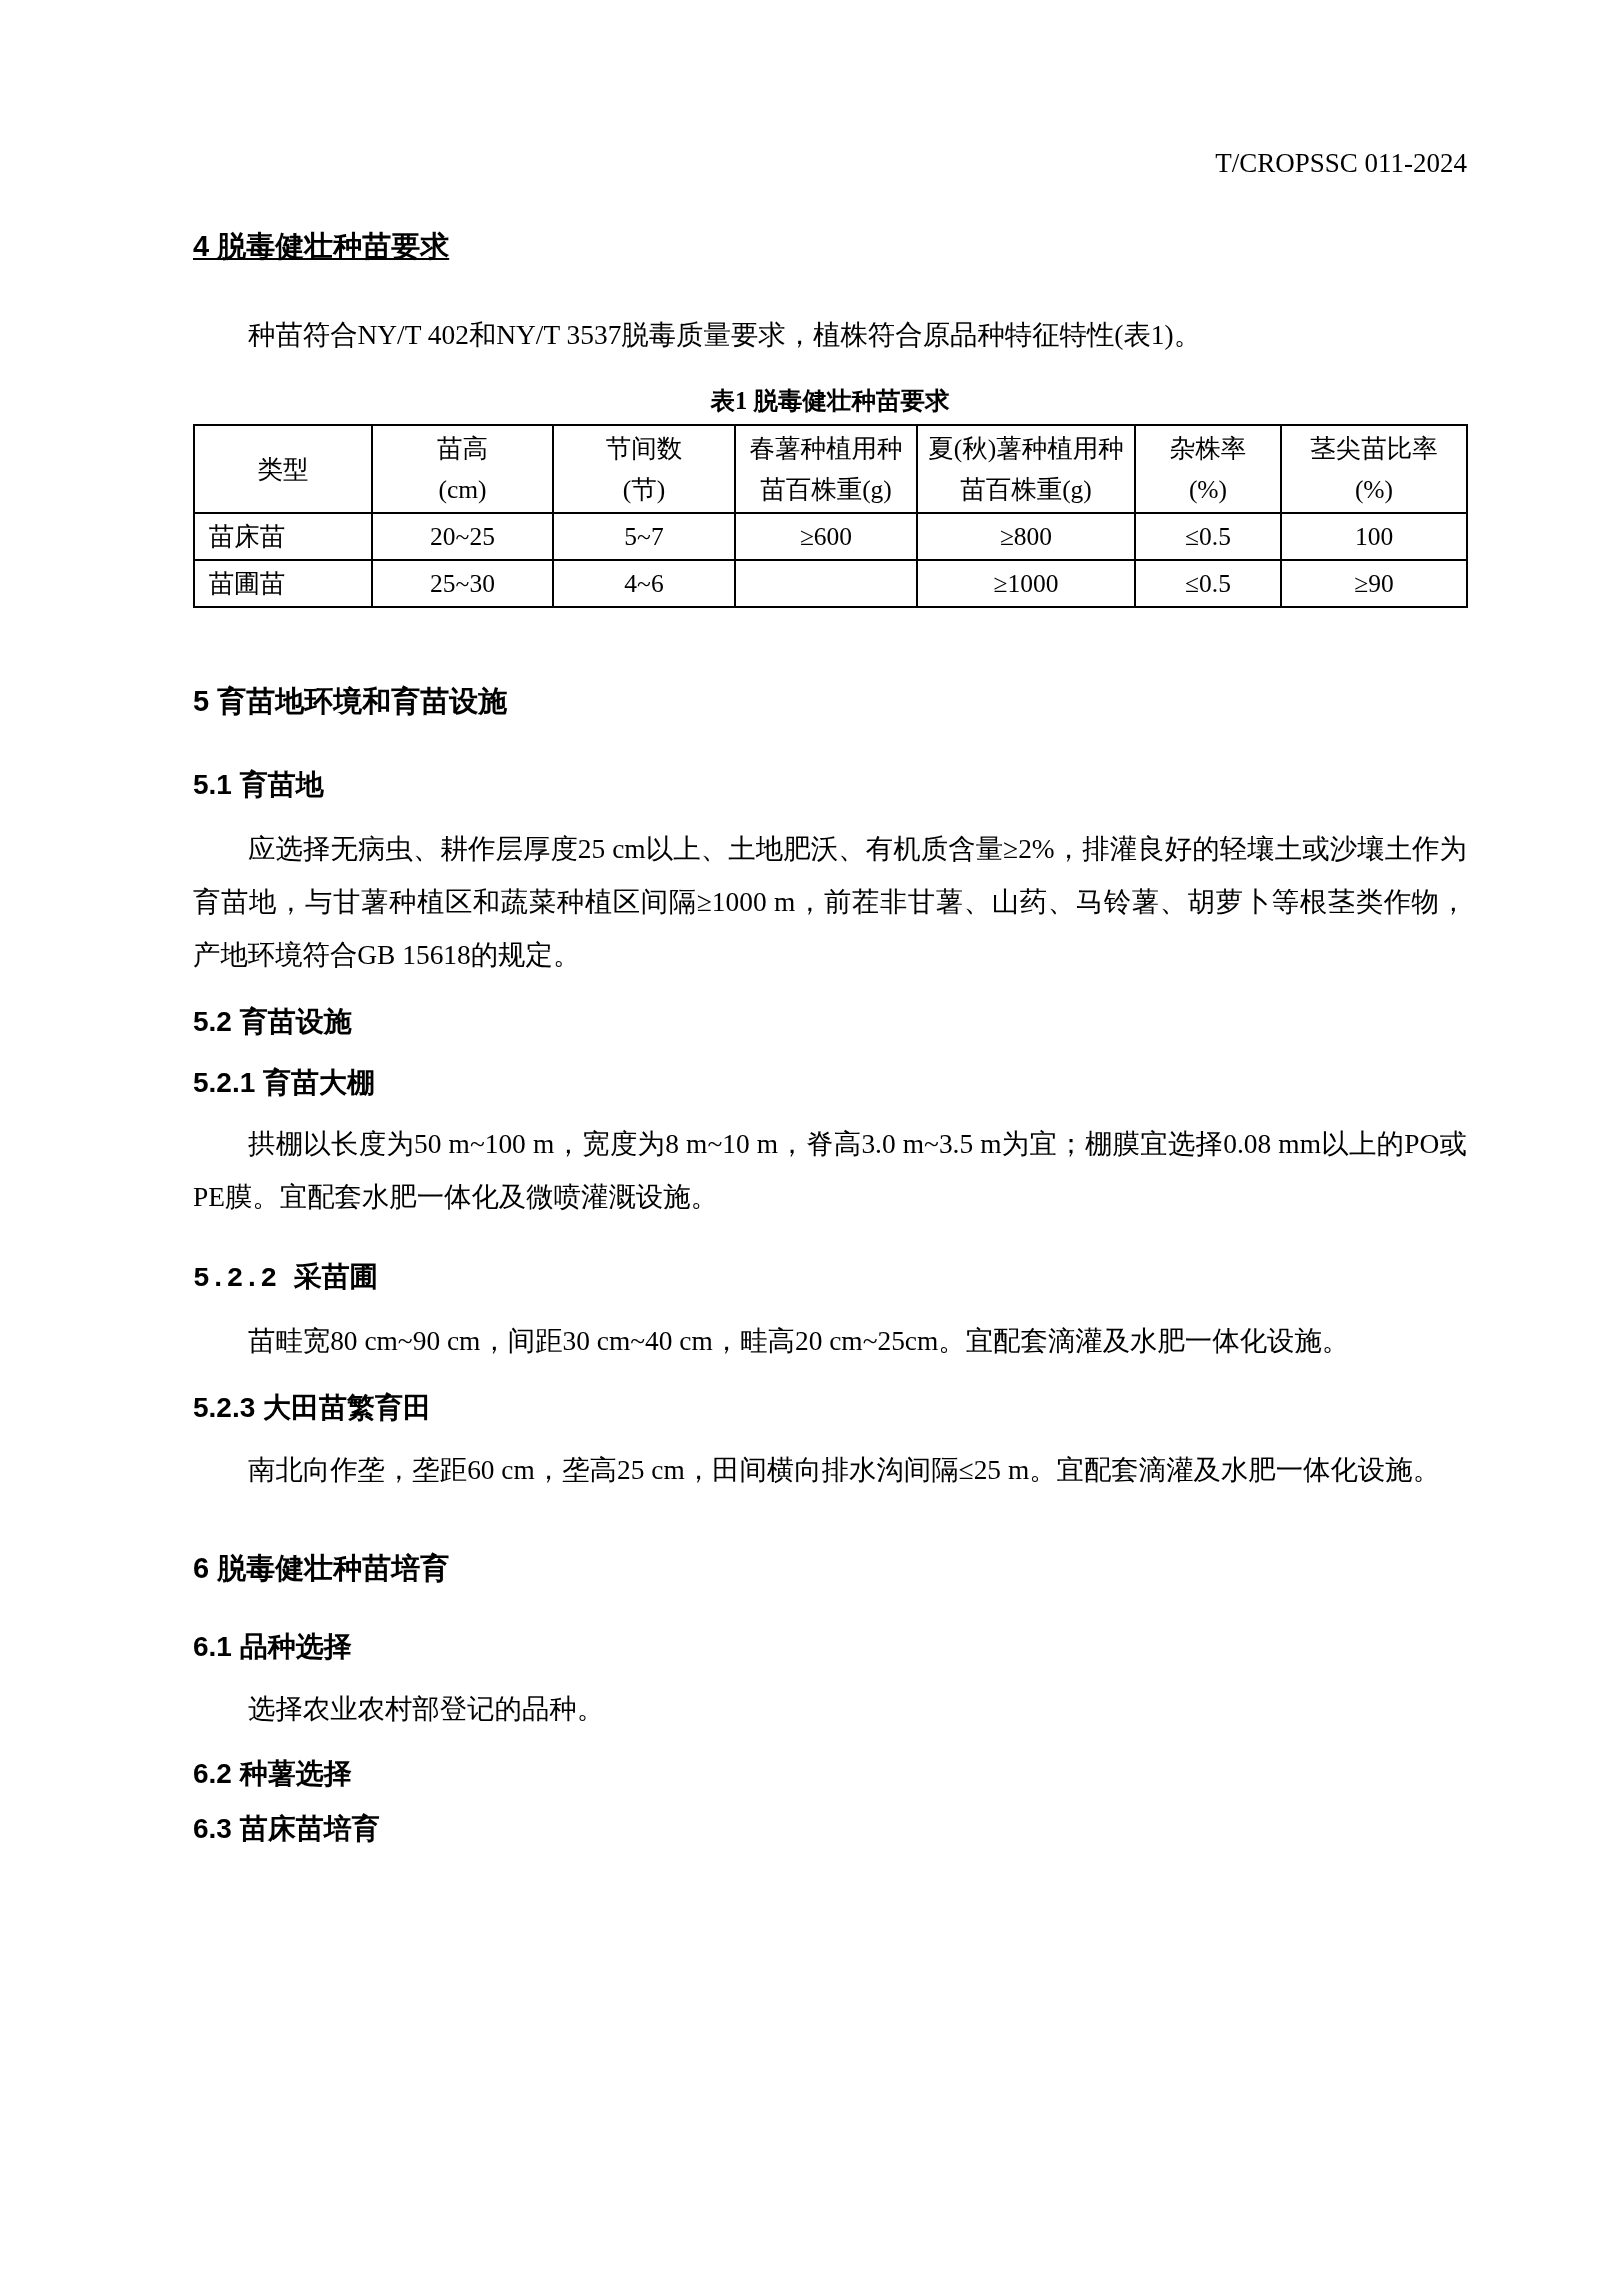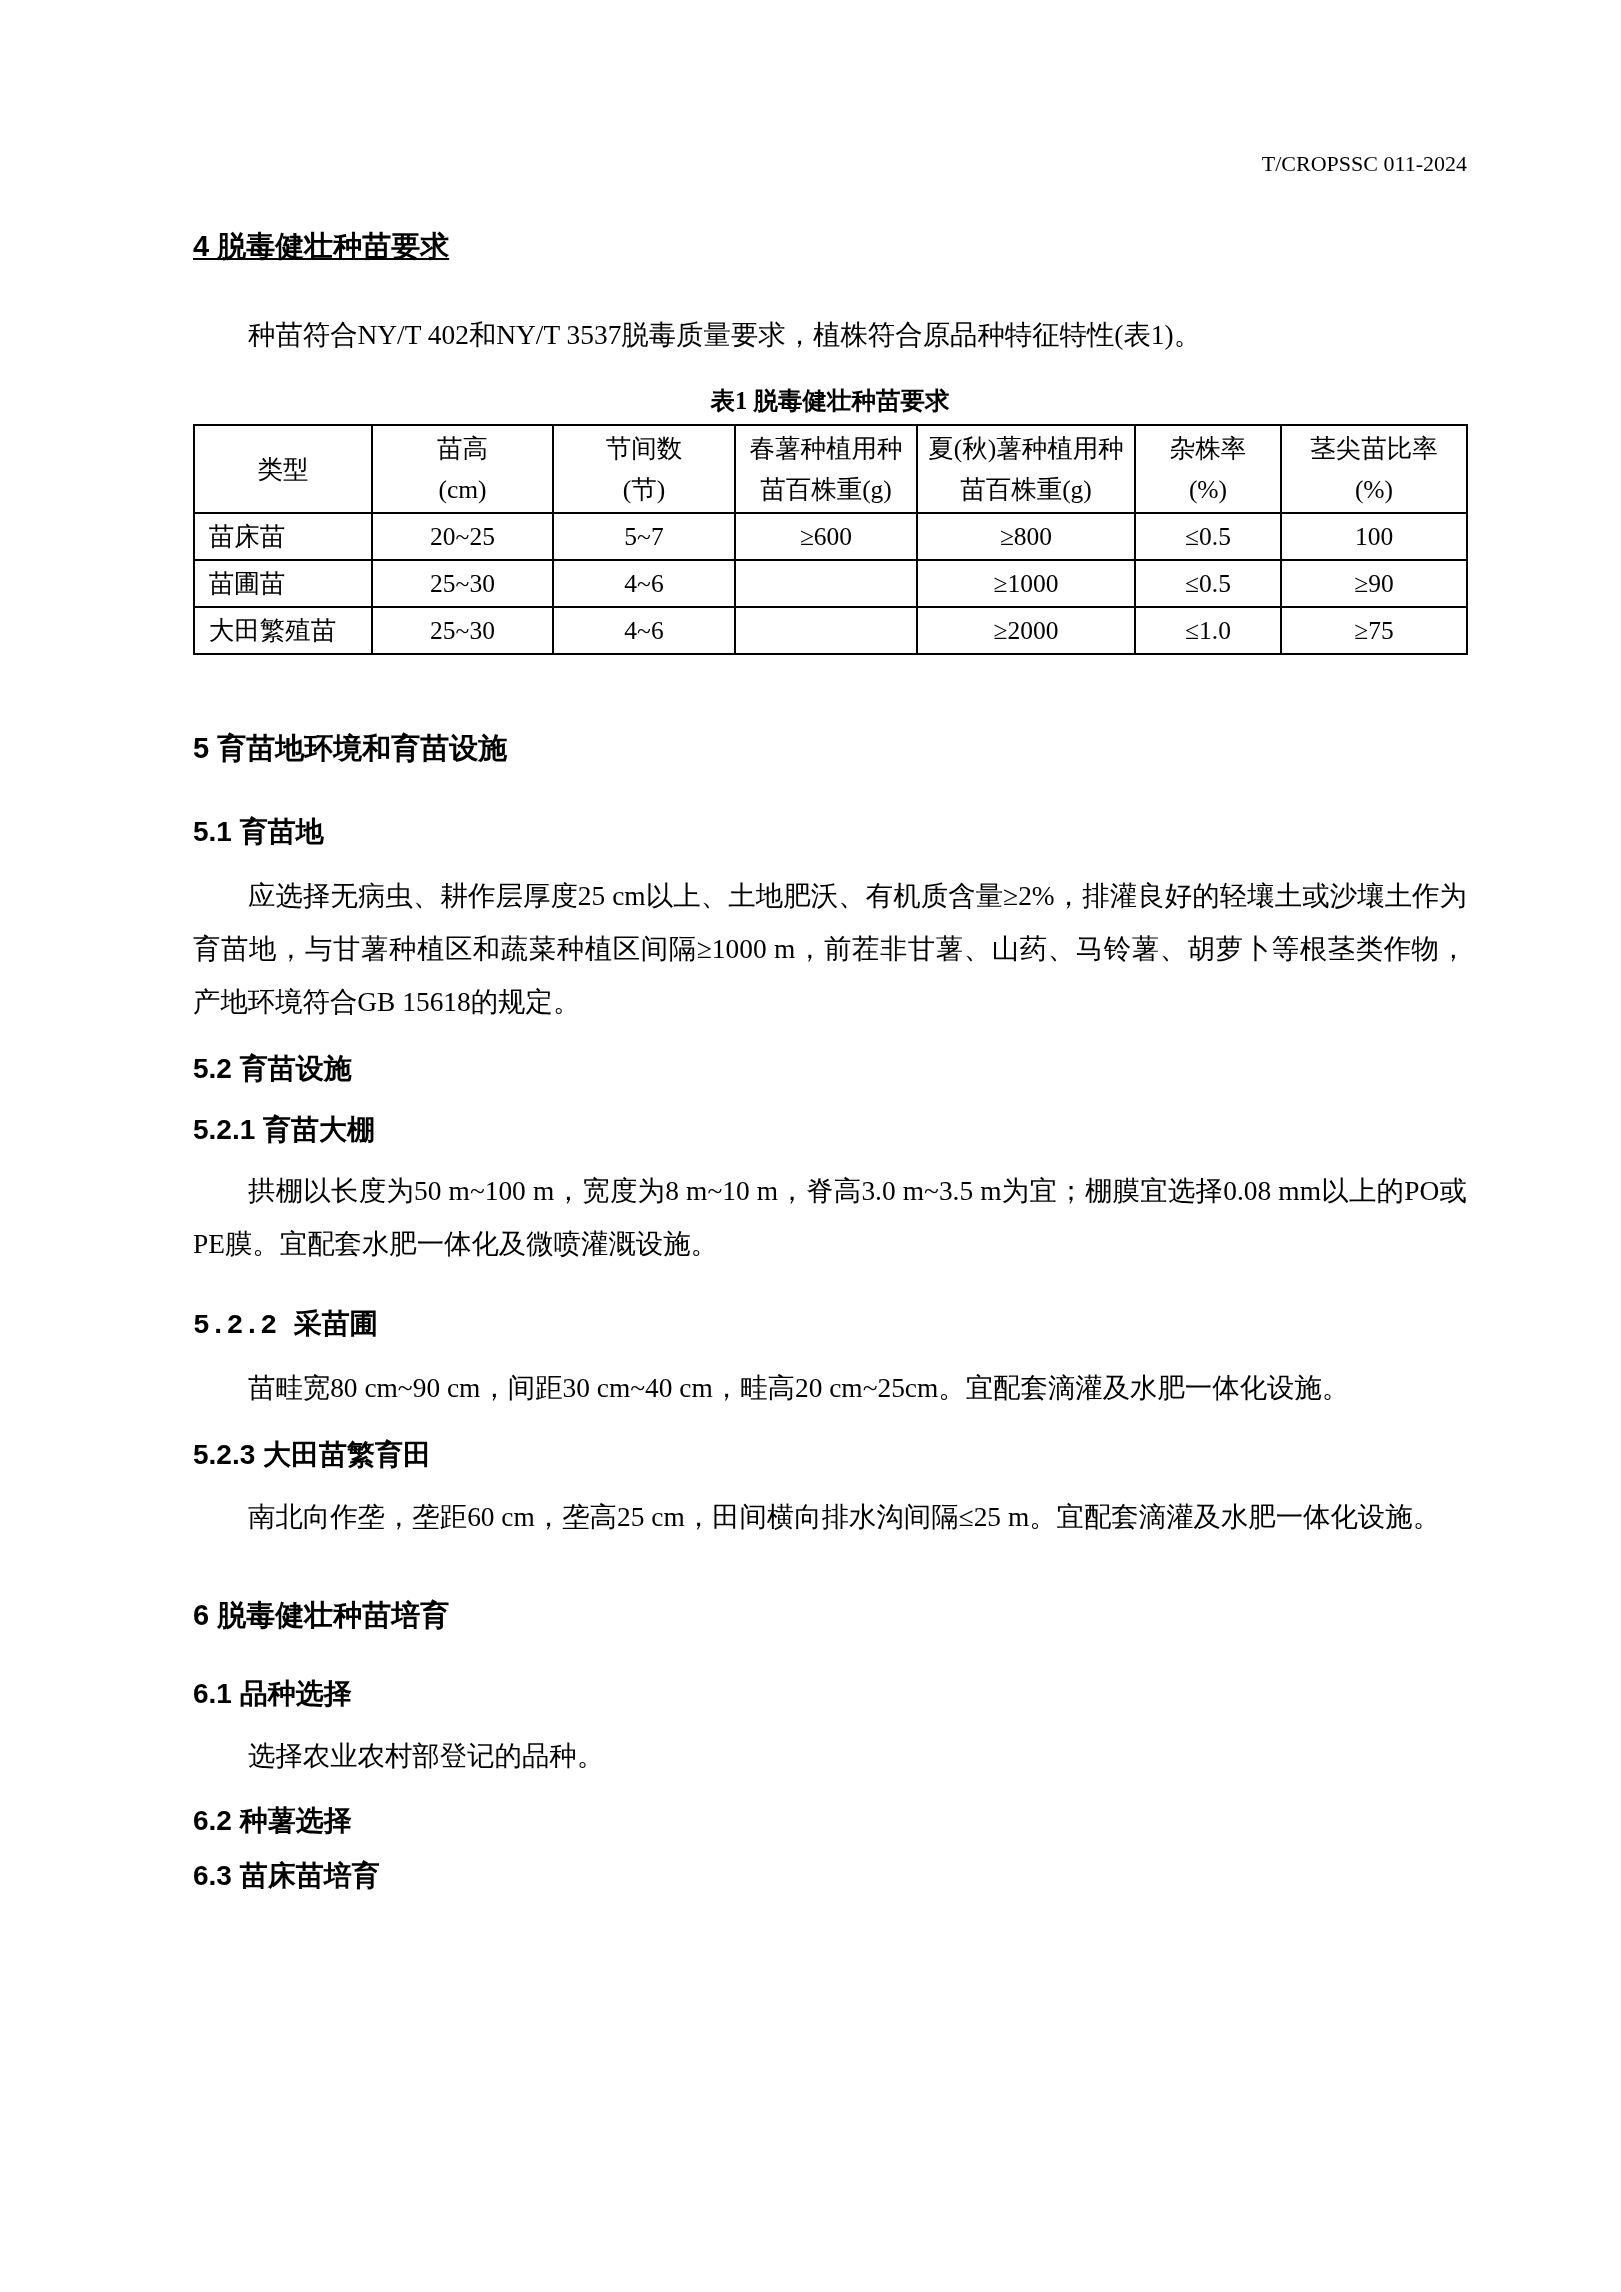--- a/index.html
+++ b/index.html
@@ -14,21 +14,21 @@
   }
   .content {
     position: absolute;
     left: 193px;
     top: 0;
     width: 1274px;
   }
   .doc-header {
     margin-top: 147px;
     text-align: right;
-    font-size: 22px;
+    font-size: 27px;
     line-height: 33px;
     font-family: "Liberation Serif", serif;
   }
   .h-sec {
     font-family: "Liberation Sans", sans-serif;
     font-weight: bold;
     font-size: 29px;
     line-height: 35px;
   }
   .h-sub {
@@ -164,29 +164,20 @@
         </tr>
         <tr>
           <td class="type-cell">苗圃苗</td>
           <td>25~30</td>
           <td>4~6</td>
           <td></td>
           <td>≥1000</td>
           <td>≤0.5</td>
           <td>≥90</td>
         </tr>
-        <tr>
-          <td class="type-cell">大田繁殖苗</td>
-          <td>25~30</td>
-          <td>4~6</td>
-          <td></td>
-          <td>≥2000</td>
-          <td>≤1.0</td>
-          <td>≥75</td>
-        </tr>
       </tbody>
     </table>
 
     <div class="h-sec h5">5 育苗地环境和育苗设施</div>
     <div class="h-sub h51">5.1 育苗地</div>
     <div class="para p51">应选择无病虫、耕作层厚度25 cm以上、土地肥沃、有机质含量≥2%，排灌良好的轻壤土或沙壤土作为育苗地，与甘薯种植区和蔬菜种植区间隔≥1000 m，前茬非甘薯、山药、马铃薯、胡萝卜等根茎类作物，产地环境符合GB 15618的规定。</div>
 
     <div class="h-sub h52">5.2 育苗设施</div>
     <div class="h-sub h521">5.2.1 育苗大棚</div>
     <div class="para p521">拱棚以长度为50 m~100 m，宽度为8 m~10 m，脊高3.0 m~3.5 m为宜；棚膜宜选择0.08 mm以上的PO或PE膜。宜配套水肥一体化及微喷灌溉设施。</div>

